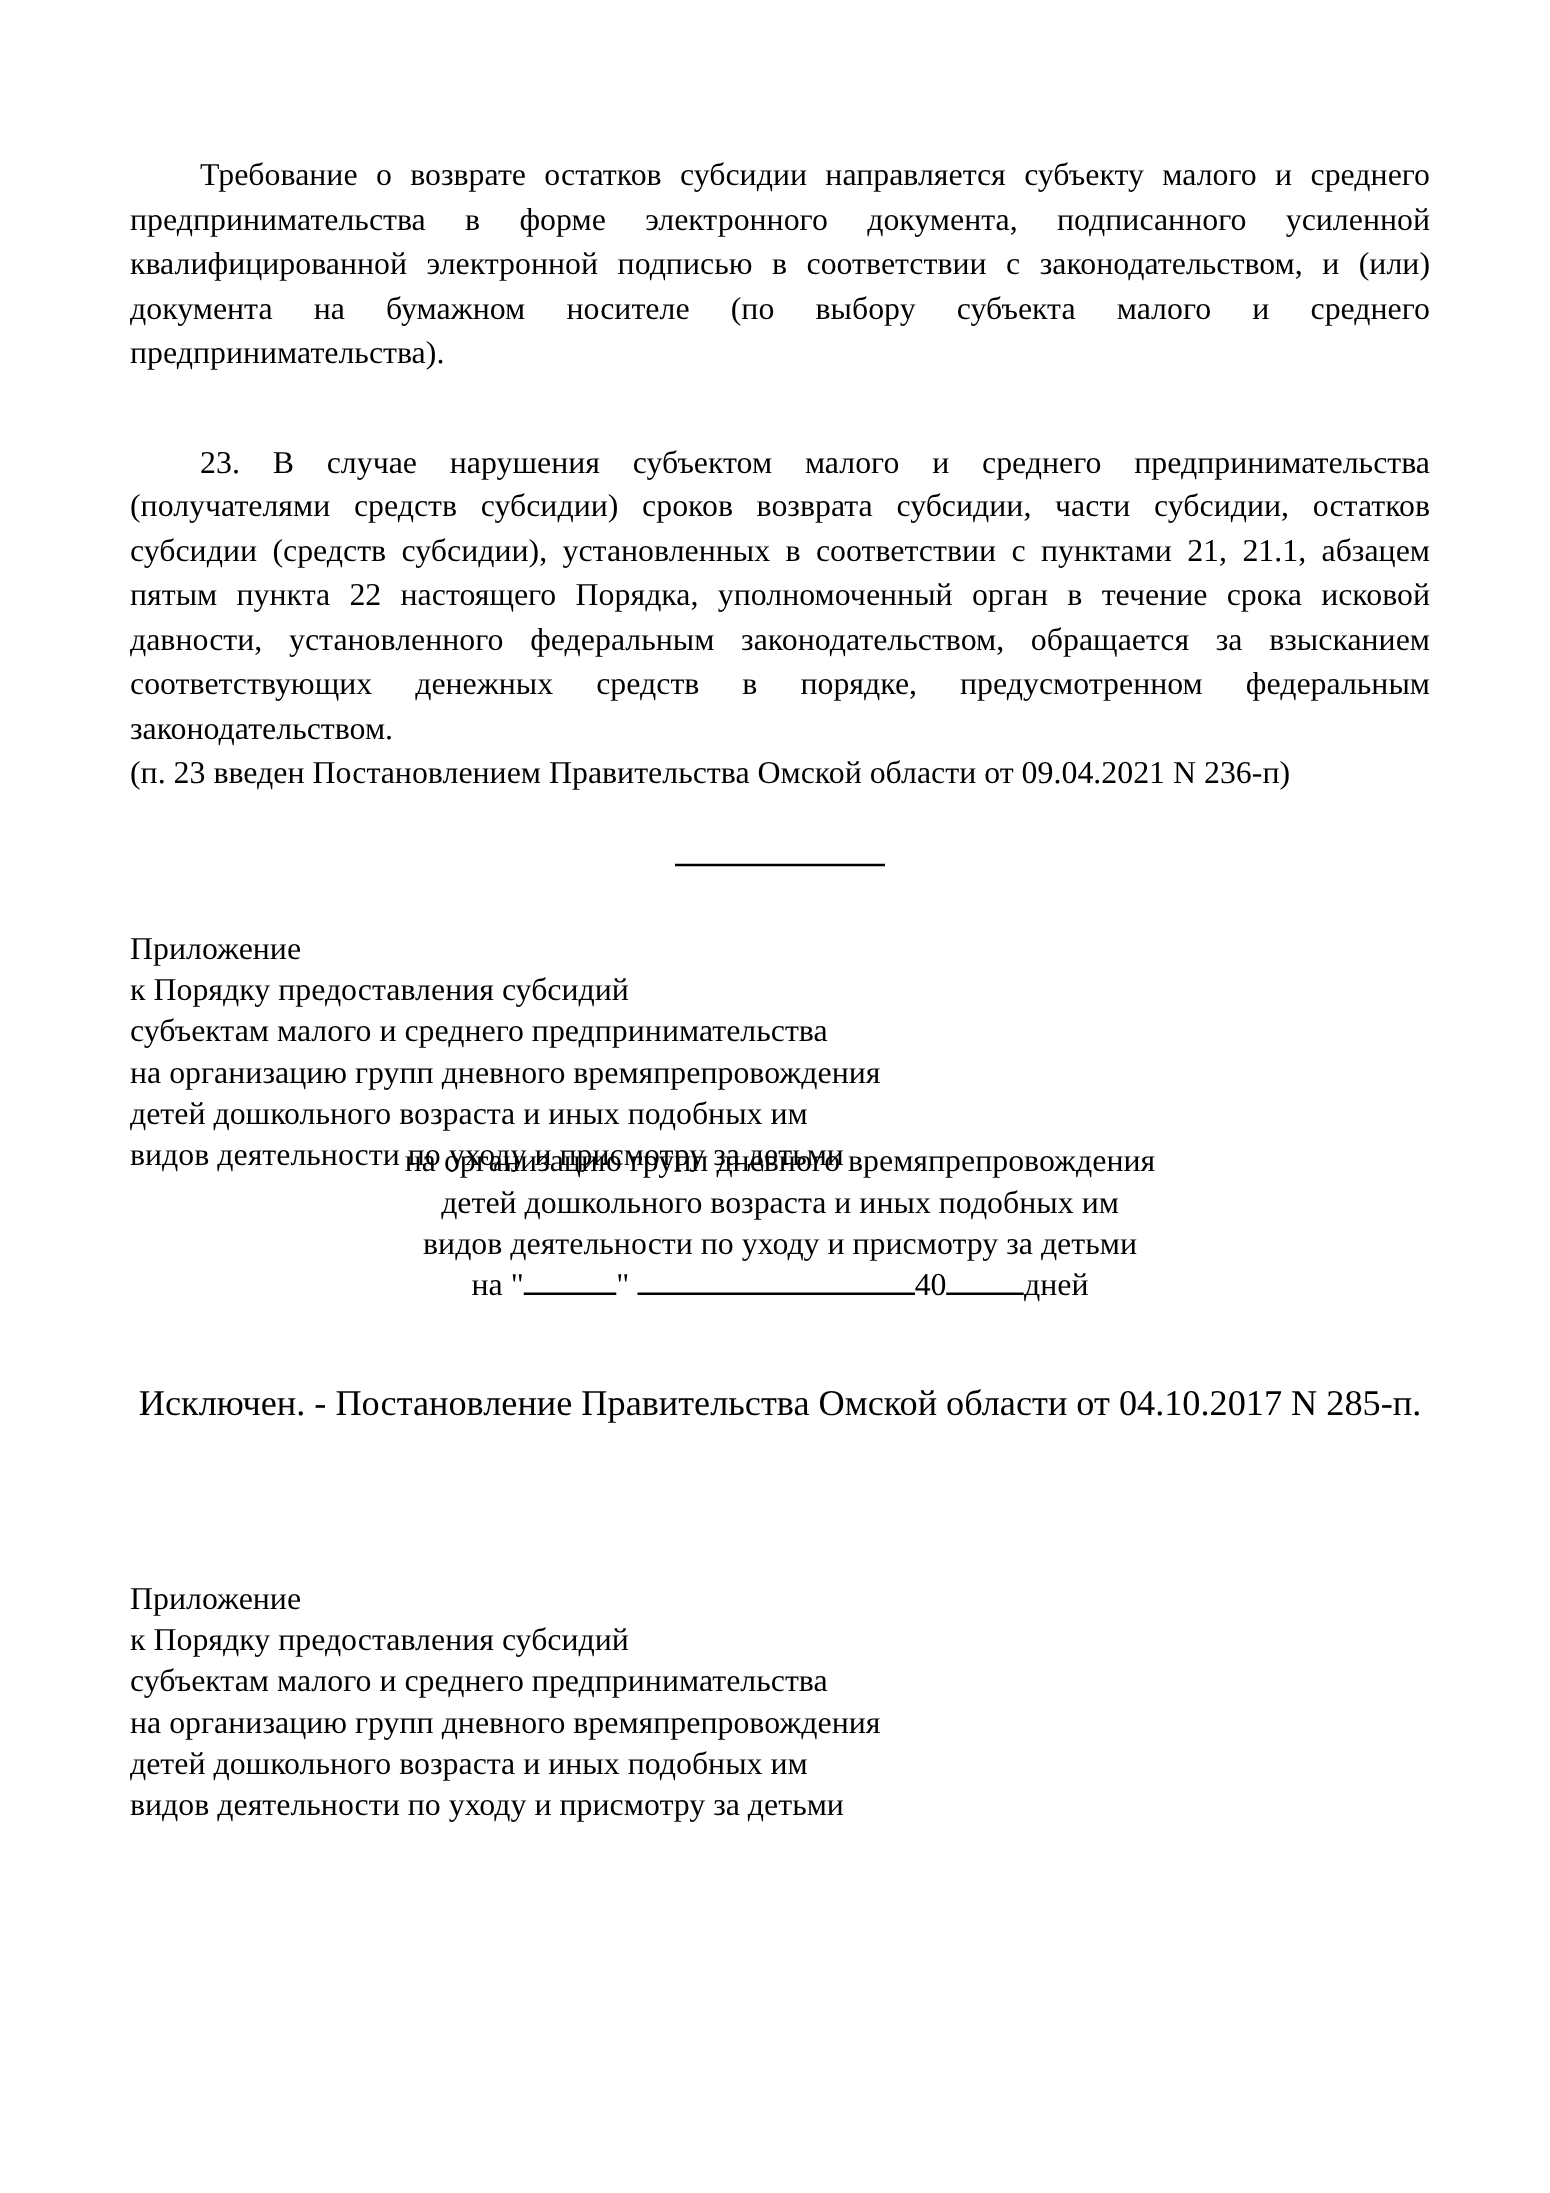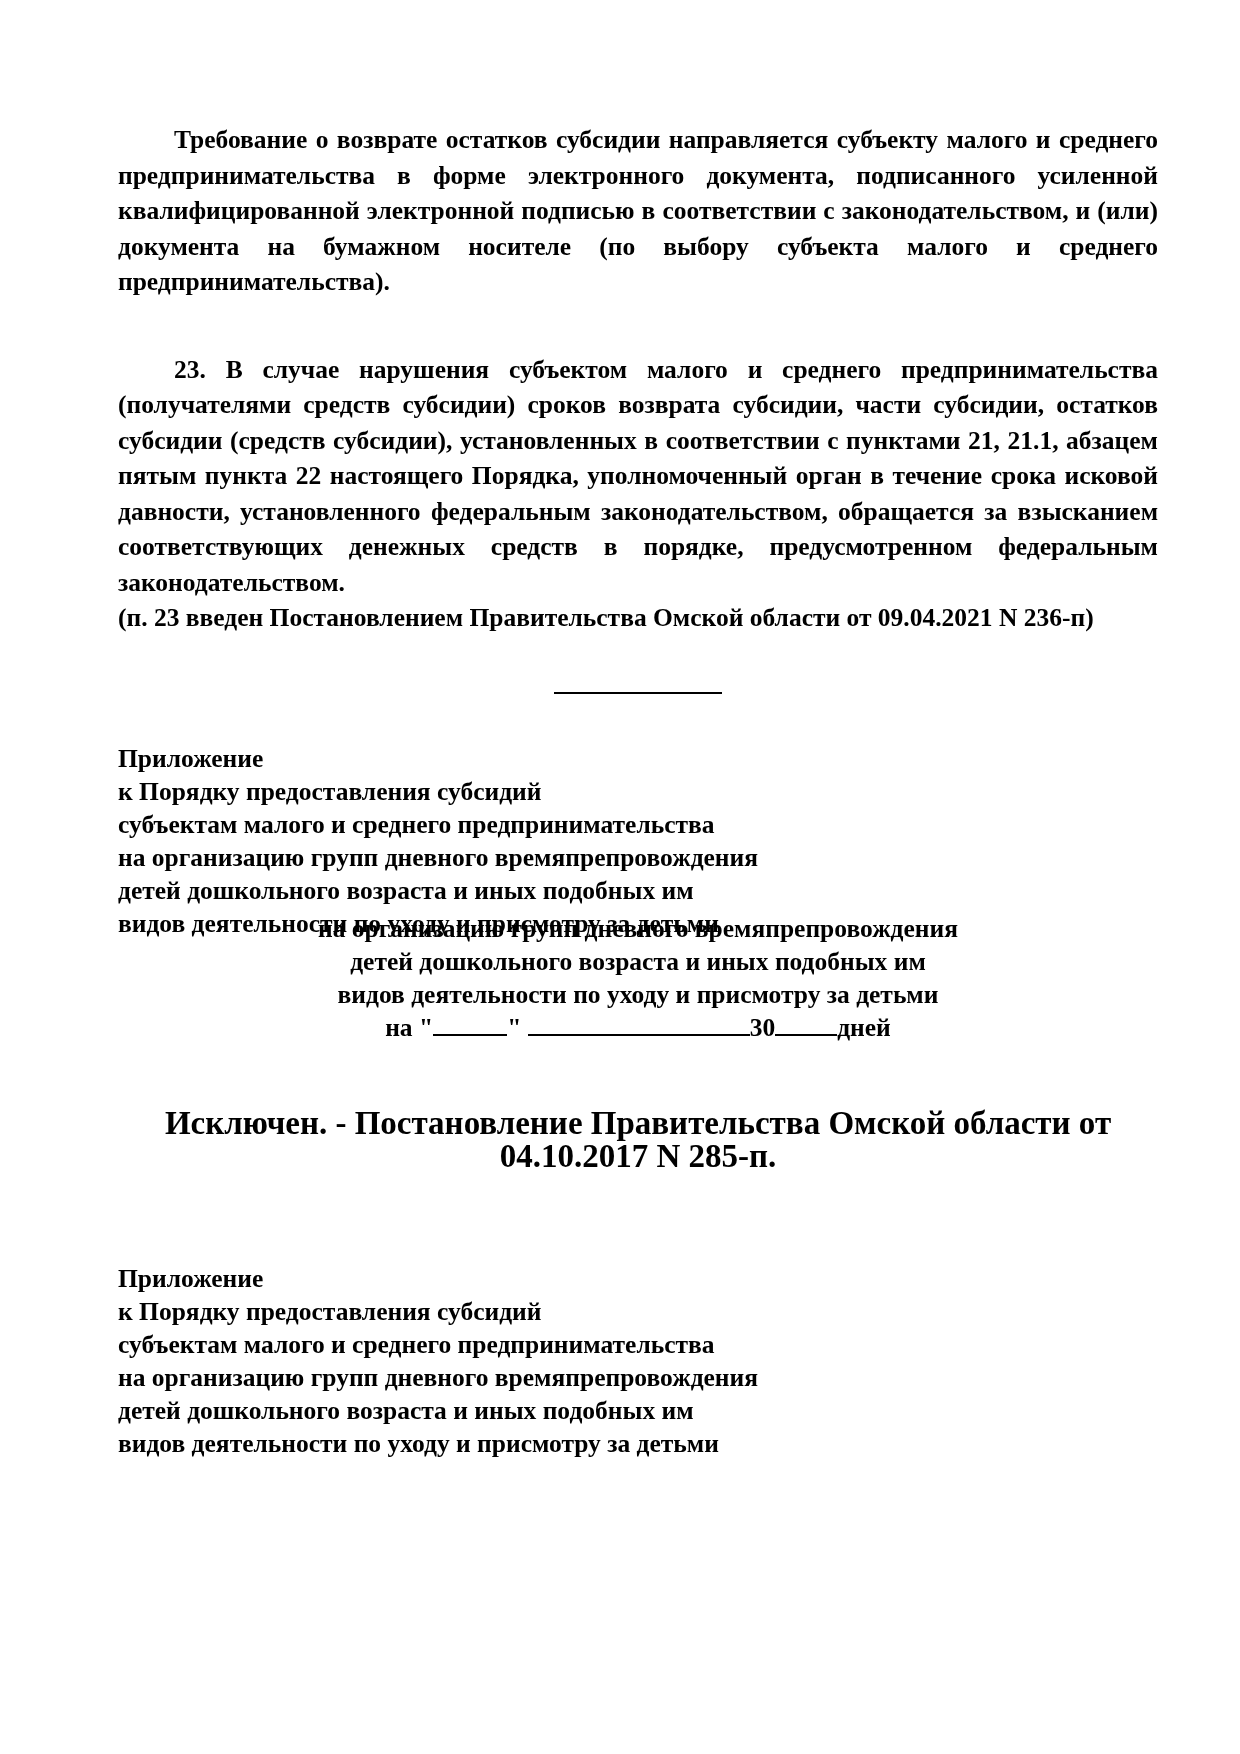--- a/index.html
+++ b/index.html
@@ -19,24 +19,23 @@
     position: relative;
     width: 1240px;
     height: 1754px;
     box-sizing: border-box;
     padding: 0;
     background: #ffffff;
     overflow: hidden;
   }
   .content {
     position: absolute;
-    left: 118px;
+    left: 104px;
     top: 122px;
     width: 1040px;
-    font-weight: bold;
   }
 
   
   .para {
     font-size: 25.5px;
     line-height: 35.5px;
     text-align: justify;
     text-justify: inter-word;
     text-indent: 56px;
     margin: 0;
@@ -76,21 +75,21 @@
   
   .report {
     text-align: center;
     font-size: 25.5px;
     line-height: 33px;
   }
   .report .title { letter-spacing: 0.6px; }
 
   .excluded {
     text-align: center;
-    font-size: 33px;
+    font-size: 29px;
     line-height: 33px;
   }
 
   .u-blank-1 { display: inline-block; width: 74px; border-bottom: 2px solid #000; }
   .u-blank-2 { display: inline-block; width: 222px; border-bottom: 2px solid #000; }
   .u-blank-3 { display: inline-block; width: 62px; border-bottom: 2px solid #000; }
 
   
   .blk-appendix-1 { position: absolute; left: 0; top: 620px; width: 1040px; }
   .blk-report     { position: absolute; left: 0; top: 790px; width: 1040px; }
@@ -127,21 +126,21 @@
       <div>детей дошкольного возраста и иных подобных им</div>
       <div>видов деятельности по уходу и присмотру за детьми</div>
     </div>
 
     <div class="report blk-report">
       <div>на организацию групп дневного времяпрепровождения</div>
       <div>детей дошкольного возраста и иных подобных им</div>
       <div>видов деятельности по уходу и присмотру за детьми</div>
       <div>
         <span>на "</span><span class="u-blank-1"></span><span>"</span>
-        <span class="u-blank-2"></span><span>30</span><span class="u-blank-3"></span><span>дней</span>
+        <span class="u-blank-2"></span><span>40</span><span class="u-blank-3"></span><span>дней</span>
       </div>
     </div>
 
     <div class="excluded blk-excluded">
       <div>Исключен. - Постановление Правительства Омской области от 04.10.2017 N 285-п.</div>
     </div>
 
     <div class="appendix blk-appendix-2">
       <div>Приложение</div>
       <div>к Порядку предоставления субсидий</div>

